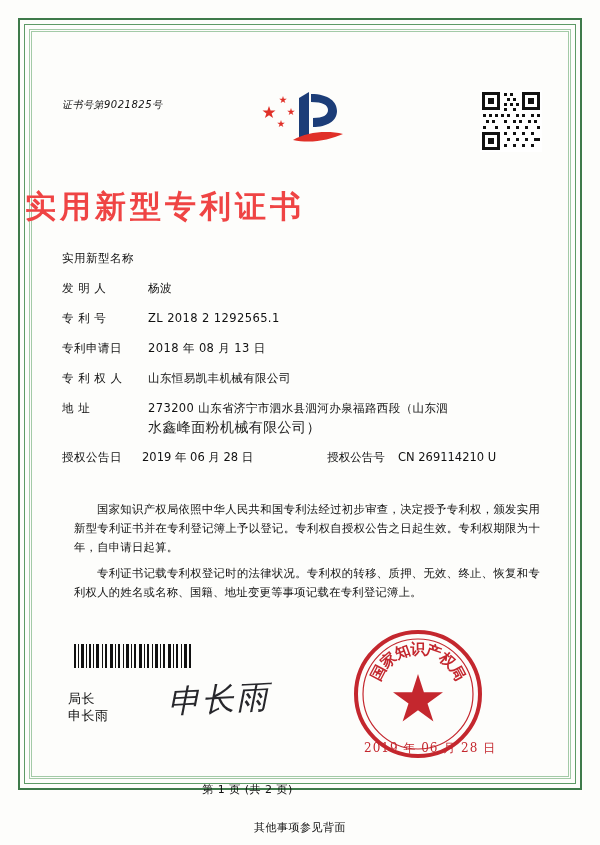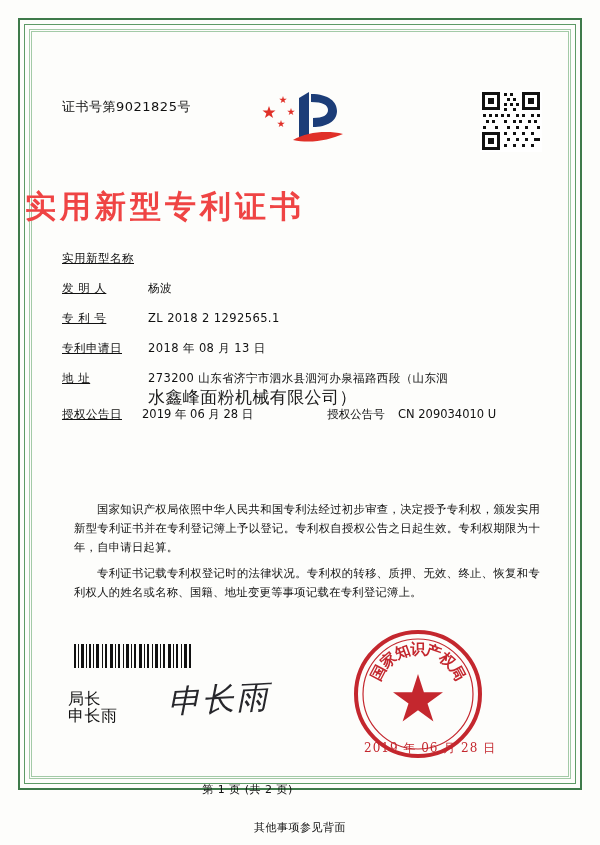--- a/index.html
+++ b/index.html
@@ -68,23 +68,24 @@
   .qr {
     position: absolute;
     right: 58px; top: 90px;
     width: 62px; height: 62px;
   }
 
   
   .cert-no {
     position: absolute;
     left: 62px; top: 98px;
-    font-size: 13px;
+    font-size: 10px;
     letter-spacing: 0.5px;
     color: #111;
+    font-style: italic;
   }
 
   
   .title {
     position: absolute;
     left: 0; top: 186px;
     width: 600px;
     text-align: left;
     font-family: "DejaVu Serif", "Liberation Serif", serif;
     font-size: 31px;
@@ -106,35 +107,35 @@
     margin-bottom: 13px;
     font-size: 11.5px;
     line-height: 17px;
     color: #111;
   }
   .row .lbl {
     width: 86px;
     flex: 0 0 86px;
     letter-spacing: 0.5px;
     white-space: nowrap;
-    text-decoration: underline;
   }
   .row .val {
     flex: 1;
     letter-spacing: 0.4px;
   }
   .row.two .lbl { width: 80px; flex: 0 0 80px; }
   .row.two .val1 { width: 172px; flex: 0 0 172px; }
   .row.two .lbl2 { width: 84px; flex: 0 0 84px; text-align: center; }
   .row.two .val2 { flex: 1; }
   .addr-second {
     padding-left: 86px;
-    font-size: 17px;
+    font-size: 14px;
     line-height: 17px;
     margin-top: -11px;
+    margin-bottom: 13px;
     letter-spacing: 0.4px;
   }
 
   
   .paras {
     position: absolute;
     left: 62px; top: 500px;
     width: 478px;
     font-size: 11.3px;
     line-height: 19px;
@@ -151,21 +152,21 @@
   .barcode {
     position: absolute;
     left: 74px; top: 644px;
     width: 118px; height: 24px;
   }
 
   
   .director {
     position: absolute;
     left: 68px; top: 690px;
-    font-size: 16px;
+    font-size: 13px;
     line-height: 17px;
     letter-spacing: 0.5px;
     color: #111;
   }
   .signature {
     position: absolute;
     left: 168px; top: 678px;
     font-family: "DejaVu Serif", "Liberation Serif", serif;
     font-size: 32px;
     font-style: italic;
@@ -318,32 +319,36 @@
     <div class="row">
       <div class="lbl">专 利 号</div>
       <div class="val">ZL 2018 2 1292565.1</div>
     </div>
 
     <div class="row">
       <div class="lbl">专利申请日</div>
       <div class="val">2018 年 08 月 13 日</div>
     </div>
 
+    <div class="row">
+      <div class="lbl">专 利 权 人</div>
+      <div class="val">山东恒易凯丰机械有限公司</div>
+    </div>
 
     <div class="row">
       <div class="lbl">地        址</div>
       <div class="val">273200  山东省济宁市泗水县泗河办泉福路西段（山东泗</div>
     </div>
     <div class="addr-second">水鑫峰面粉机械有限公司）</div>
 
     <div class="row two">
       <div class="lbl">授权公告日</div>
       <div class="val1">2019 年 06 月 28 日</div>
       <div class="lbl2">授权公告号</div>
-      <div class="val2">CN 209034010 U</div>
+      <div class="val2">CN 269114210 U</div>
     </div>
 
   </div>
 
   <div class="paras">
     <p>国家知识产权局依照中华人民共和国专利法经过初步审查，决定授予专利权，颁发实用新型专利证书并在专利登记簿上予以登记。专利权自授权公告之日起生效。专利权期限为十年，自申请日起算。</p>
     <p>专利证书记载专利权登记时的法律状况。专利权的转移、质押、无效、终止、恢复和专利权人的姓名或名称、国籍、地址变更等事项记载在专利登记簿上。</p>
   </div>
 
   <div class="barcode">

